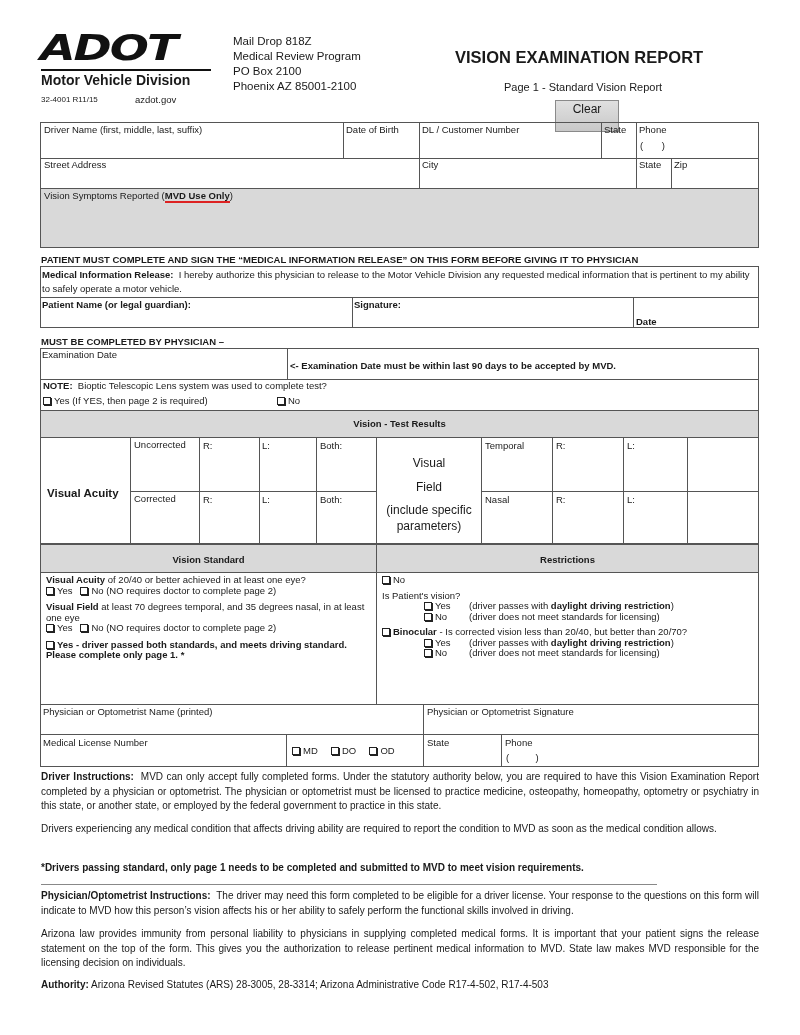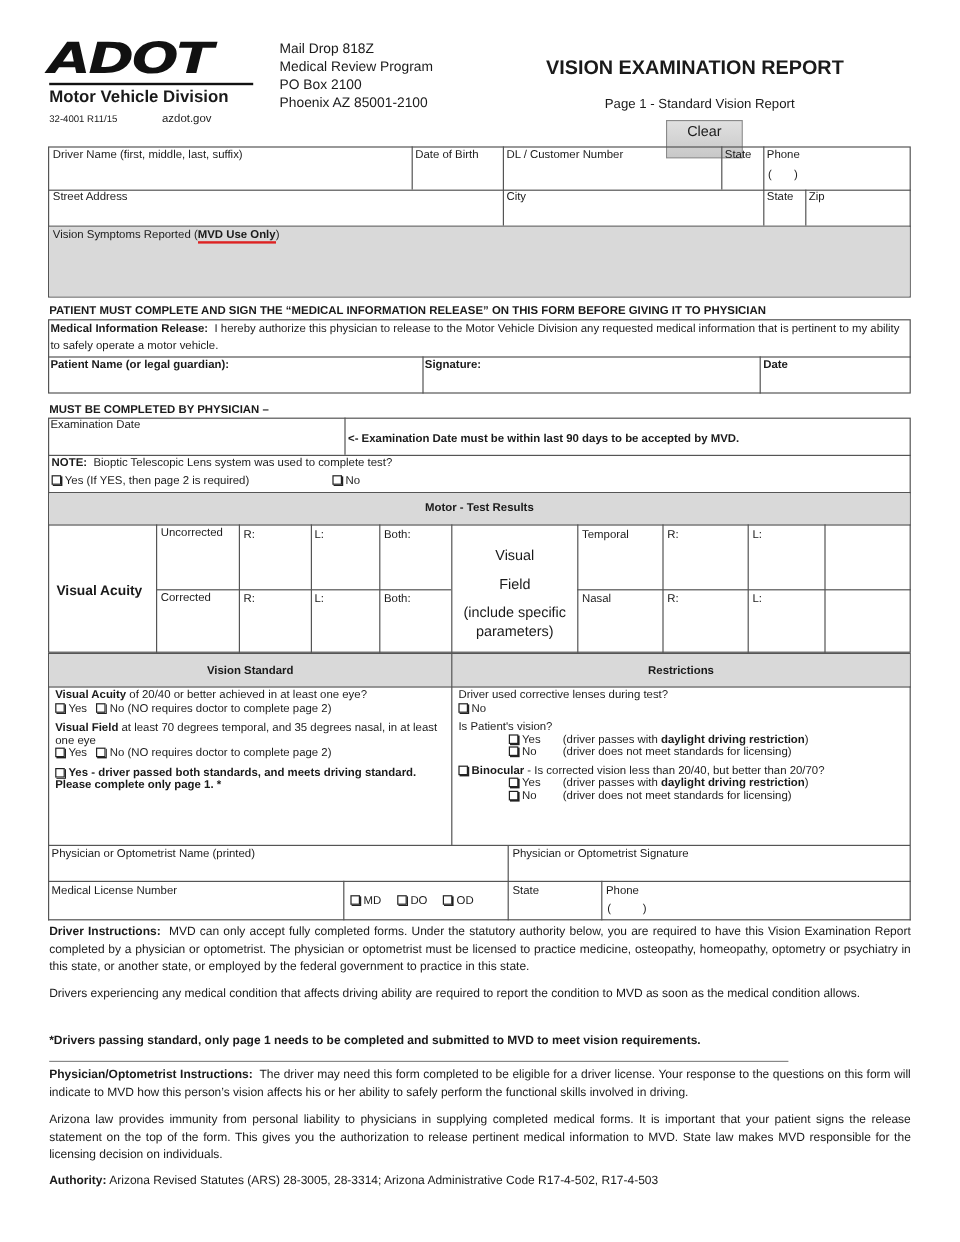--- a/index.html
+++ b/index.html
@@ -65,42 +65,42 @@
 <div class="abs bold small" style="left:41px; top:254px;">PATIENT MUST COMPLETE AND SIGN THE “MEDICAL INFORMATION RELEASE” ON THIS FORM BEFORE GIVING IT TO PHYSICIAN</div>
 <div class="abs" style="left:40px; top:266px; width:719px; height:62px; border:1px solid #555;"></div>
 <div class="hline" style="left:40px; top:297px; width:719px;"></div>
 <div class="vline" style="left:352px; top:297px; height:31px;"></div>
 <div class="vline" style="left:633px; top:297px; height:31px;"></div>
 <div class="abs small" style="left:42px; top:268px; width:715px; line-height:14px;">
   <span class="bold">Medical Information Release:</span>&nbsp; <span>I hereby authorize this physician to release to the Motor Vehicle Division any requested medical information that is pertinent to my ability to safely operate a motor vehicle.</span>
 </div>
 <div class="abs bold small" style="left:42px; top:299px;">Patient Name (or legal guardian):</div>
 <div class="abs bold small" style="left:354px; top:299px;">Signature:</div>
-<div class="abs bold small" style="left:636px; top:299px;">Date</div>
+<div class="abs bold small" style="left:636px; top:316px;">Date</div>
 
 <div class="abs bold small" style="left:41px; top:336px;">MUST BE COMPLETED BY PHYSICIAN –</div>
 <div class="abs" style="left:40px; top:348px; width:719px; height:196px; border:1px solid #555;"></div>
 <div class="hline" style="left:40px; top:379px; width:719px;"></div>
 <div class="hline" style="left:40px; top:410px; width:719px;"></div>
 <div class="vline" style="left:287px; top:348px; height:31px;"></div>
 <div class="abs small" style="left:42px; top:349px;">Examination Date</div>
 <div class="abs bold small" style="left:290px; top:360px;">&lt;- Examination Date must be within last 90 days to be accepted by MVD.</div>
 <div class="abs small" style="left:43px; top:380px;">
   <span class="bold">NOTE:</span>&nbsp; <span>Bioptic Telescopic Lens system was used to complete test?</span>
 </div>
 <div class="abs small" style="left:43px; top:395px;">
   <span class="cb"></span><span>Yes (If YES, then page 2 is required)</span>
 </div>
 <div class="abs small" style="left:277px; top:395px;">
   <span class="cb"></span><span>No</span>
 </div>
 
 <div class="abs gray" style="left:41px; top:411px; width:717px; height:26px;"></div>
 <div class="hline" style="left:40px; top:437px; width:719px;"></div>
-<div class="abs bold small" style="left:41px; top:418px; width:717px; text-align:center;">Motor - Test Results</div>
+<div class="abs bold small" style="left:41px; top:418px; width:717px; text-align:center;">Vision - Test Results</div>
 
 <div class="vline" style="left:130px; top:437px; height:107px;"></div>
 <div class="vline" style="left:199px; top:437px; height:107px;"></div>
 <div class="vline" style="left:259px; top:437px; height:107px;"></div>
 <div class="vline" style="left:316px; top:437px; height:107px;"></div>
 <div class="vline" style="left:376px; top:437px; height:107px;"></div>
 <div class="vline" style="left:481px; top:437px; height:107px;"></div>
 <div class="vline" style="left:552px; top:437px; height:107px;"></div>
 <div class="vline" style="left:623px; top:437px; height:107px;"></div>
 <div class="vline" style="left:687px; top:437px; height:107px;"></div>
@@ -146,21 +146,20 @@
   </div>
   <div style="margin-top:6px;"><span class="bold">Visual Field</span><span> at least 70 degrees temporal, and 35 degrees nasal, in at least one eye</span></div>
   <div>
     <span class="cb"></span><span>Yes</span>&nbsp;&nbsp;
     <span class="cb"></span><span>No  (NO requires doctor to complete page 2)</span>
   </div>
   <div class="bold" style="margin-top:6px;"><span class="cb"></span><span>Yes - driver passed both standards, and meets driving standard. Please complete only page 1. *</span></div>
 </div>
 
 <div class="abs" style="left:382px; top:575px; width:376px; font-size:9.5px; line-height:10.5px;">
-  <div>Driver used corrective lenses during test?</div>
   <div><span class="cb"></span><span>No</span></div>
   <div style="margin-top:5px;">Is Patient's vision?</div>
   <div style="padding-left:42px;"><span class="cb"></span><span style="display:inline-block; width:34px;">Yes</span><span>(driver passes with </span><span class="bold">daylight driving restriction</span><span>)</span></div>
   <div style="padding-left:42px;"><span class="cb"></span><span style="display:inline-block; width:34px;">No</span><span>(driver does not meet standards for licensing)</span></div>
   <div style="margin-top:5px;"><span class="cb"></span><span class="bold">Binocular</span><span> - Is corrected vision less than 20/40, but better than 20/70?</span></div>
   <div style="padding-left:42px;"><span class="cb"></span><span style="display:inline-block; width:34px;">Yes</span><span>(driver passes with </span><span class="bold">daylight driving restriction</span><span>)</span></div>
   <div style="padding-left:42px;"><span class="cb"></span><span style="display:inline-block; width:34px;">No</span><span>(driver does not meet standards for licensing)</span></div>
 </div>
 
 <div class="abs" style="left:40px; top:705px; width:719px; height:62px; border:1px solid #555; border-top:none;"></div>

